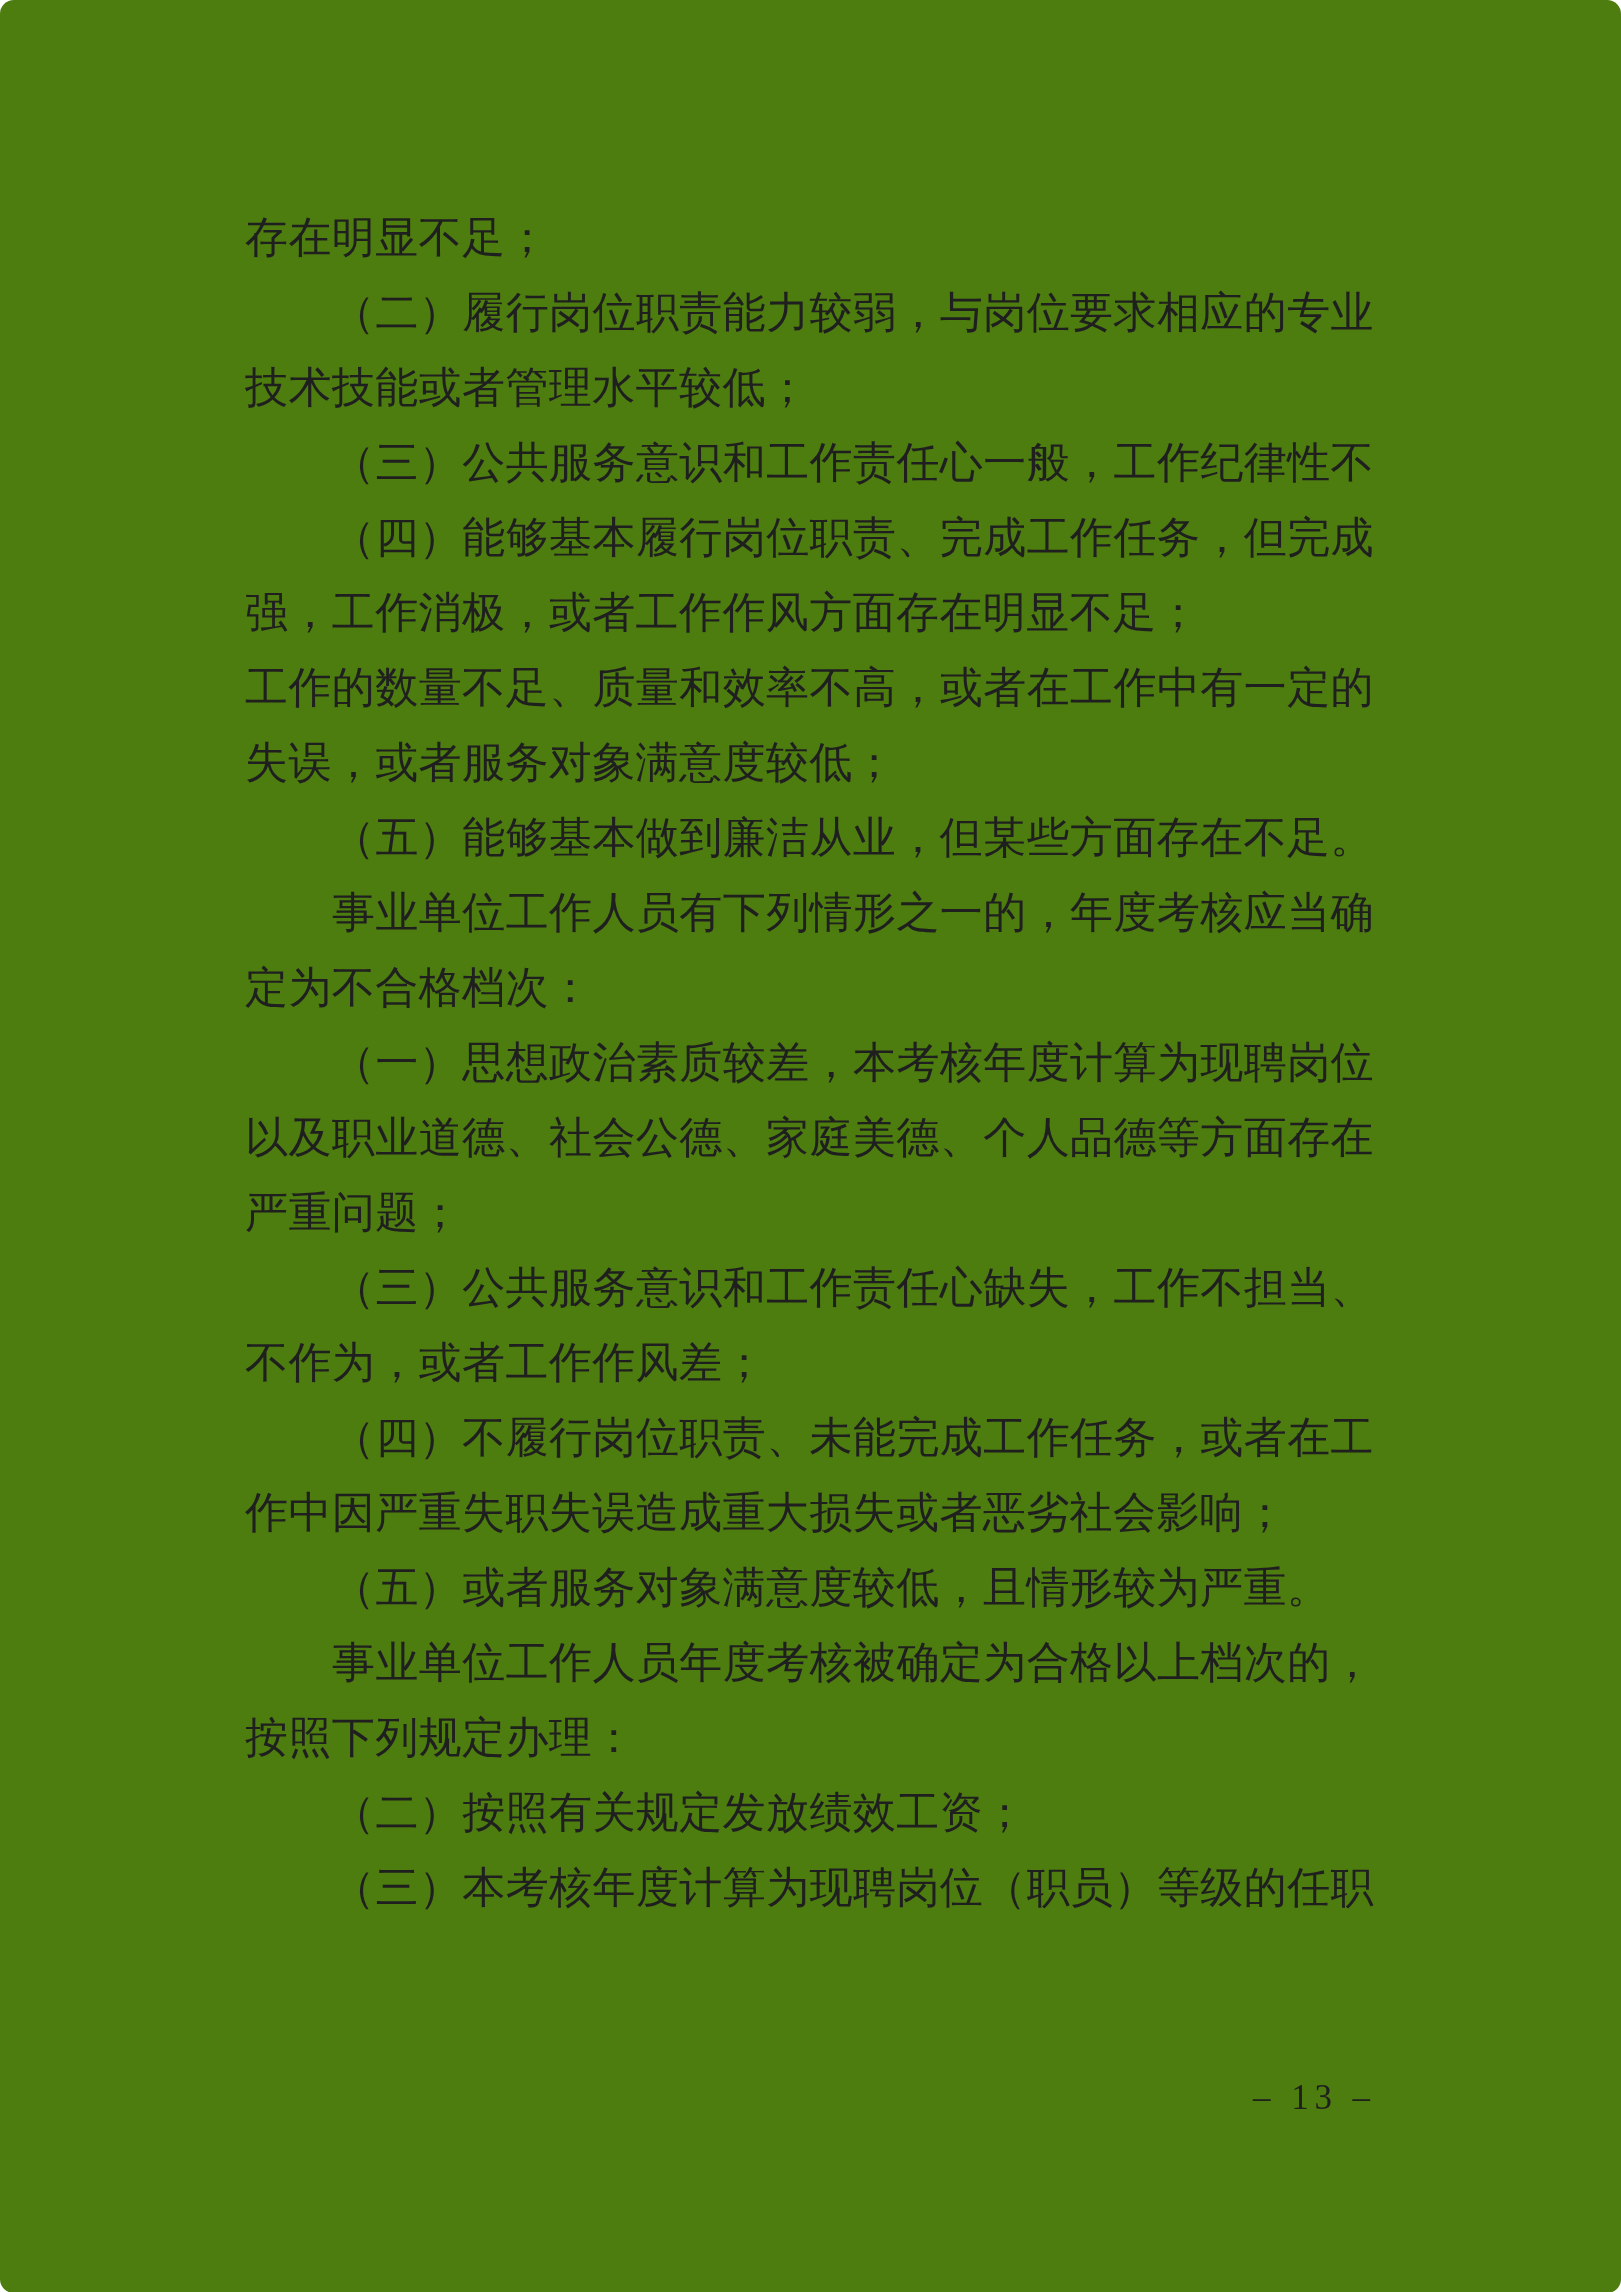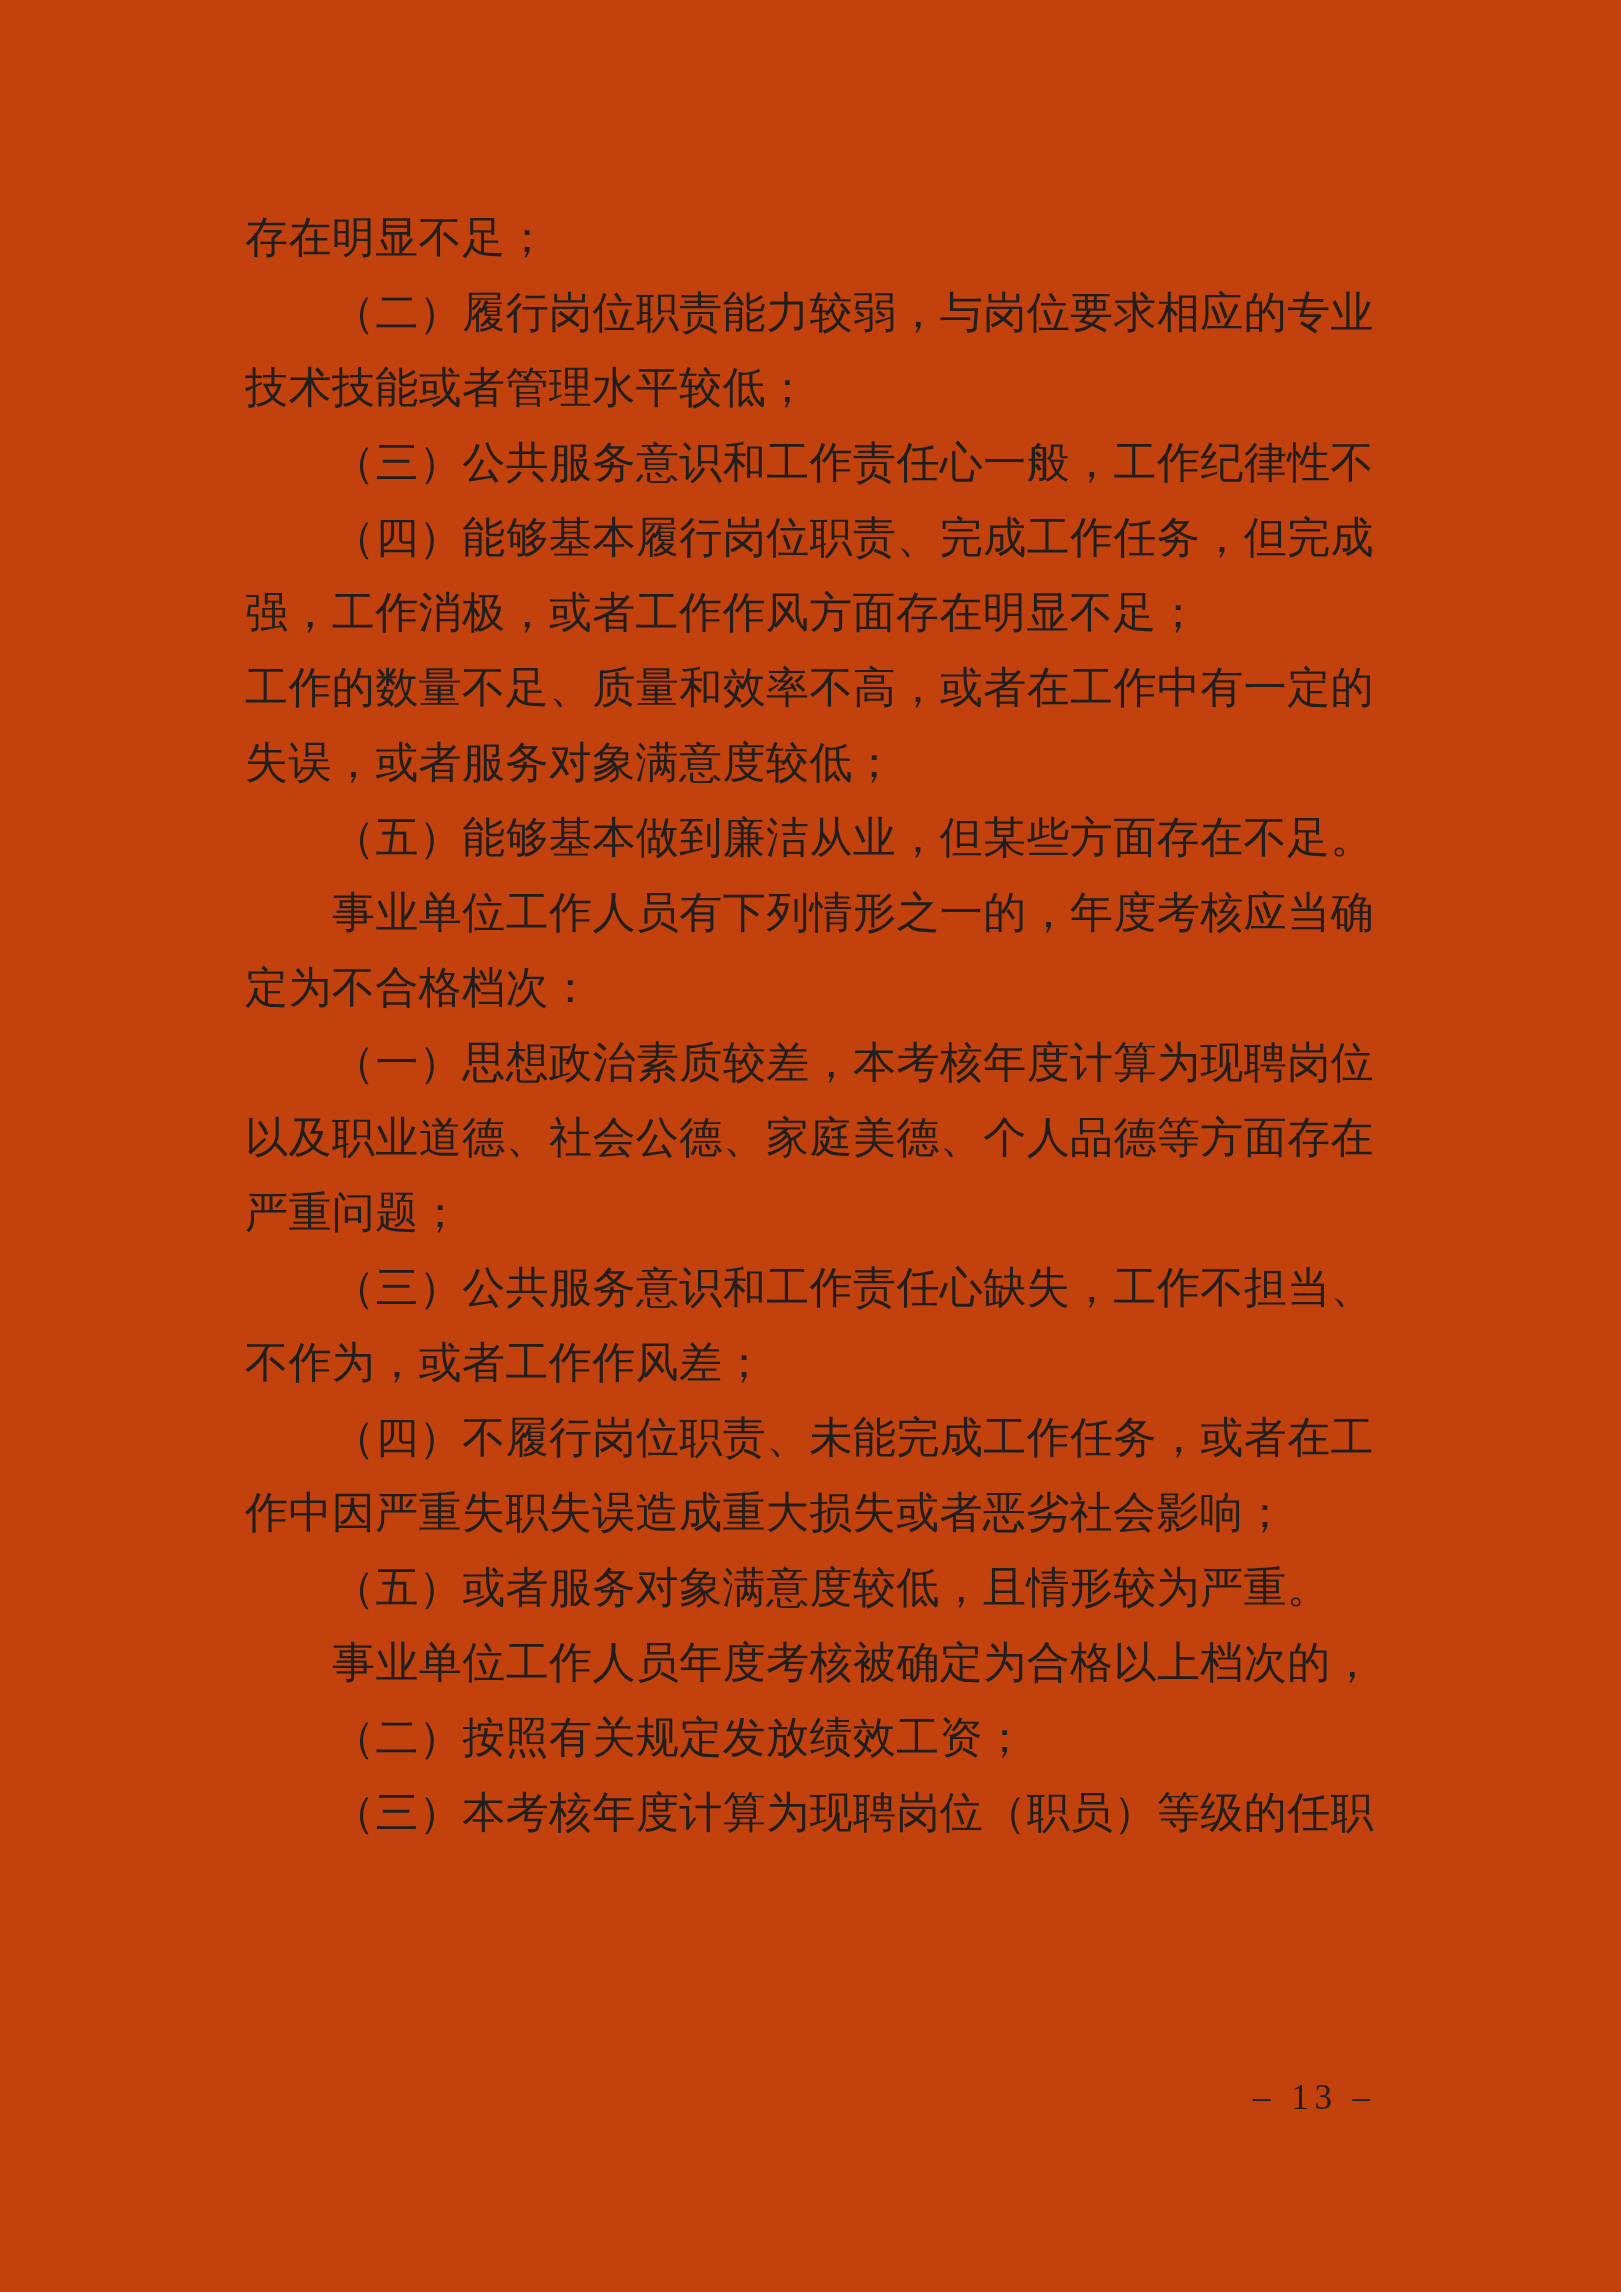--- a/index.html
+++ b/index.html
@@ -4,24 +4,25 @@
 <style>
   html, body {
     margin: 0;
     padding: 0;
     background: #ffffff;
   }
   .page {
     position: relative;
     width: 1621px;
     height: 2293px;
-    background: #c2410c;
+    background: #4d7c0f;
     overflow: hidden;
     font-family: "Liberation Serif", "DejaVu Serif", serif;
     color: #1f1f1f;
+    border-radius: 14px;
   }
   .text-block {
     position: absolute;
     left: 245px;
     top: 200px;
     width: 1129px;
   }
   .line {
     font-size: 43px;
     line-height: 75px;
@@ -66,18 +67,19 @@
     <div class="line end">定为不合格档次：</div>
     <div class="line fill indent">（一）思想政治素质较差，本考核年度计算为现聘岗位</div>
     <div class="line fill">以及职业道德、社会公德、家庭美德、个人品德等方面存在</div>
     <div class="line end">严重问题；</div>
     <div class="line fill indent">（三）公共服务意识和工作责任心缺失，工作不担当、</div>
     <div class="line end">不作为，或者工作作风差；</div>
     <div class="line fill indent">（四）不履行岗位职责、未能完成工作任务，或者在工</div>
     <div class="line end">作中因严重失职失误造成重大损失或者恶劣社会影响；</div>
     <div class="line end indent">（五）或者服务对象满意度较低，且情形较为严重。</div>
     <div class="line fill indent">事业单位工作人员年度考核被确定为合格以上档次的，</div>
+    <div class="line end">按照下列规定办理：</div>
     <div class="line end indent">（二）按照有关规定发放绩效工资；</div>
     <div class="line fill indent">（三）本考核年度计算为现聘岗位（职员）等级的任职</div>
   </div>
   <div class="page-number">– 13 –</div>
 </div>
 
 
 </body></html>

